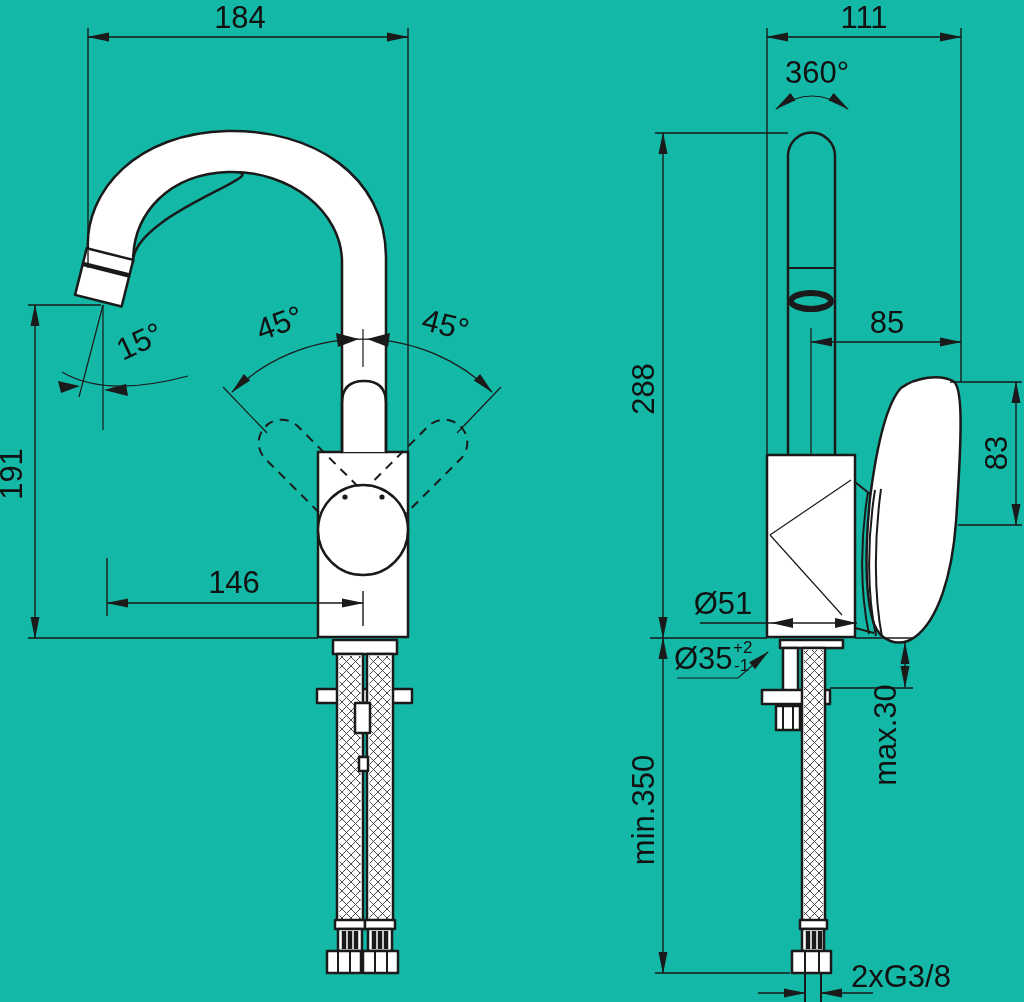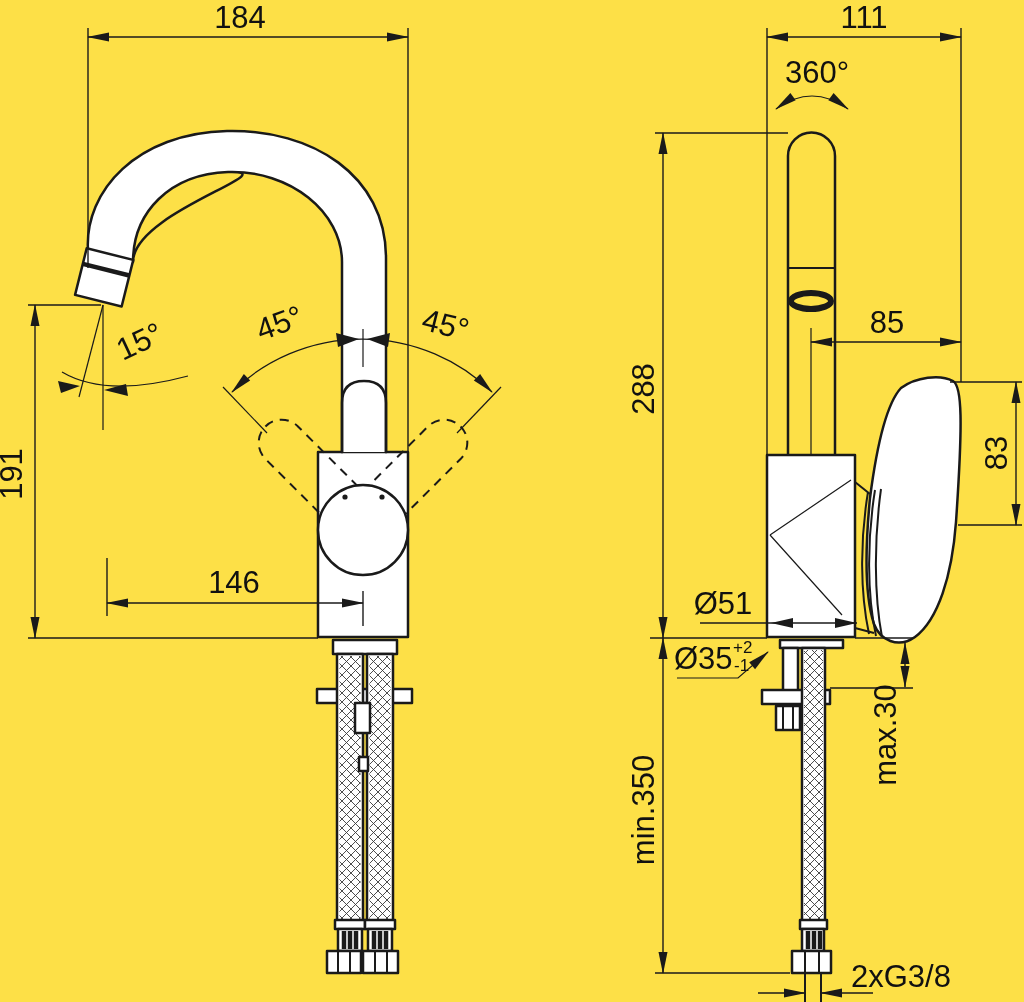--- a/index.html
+++ b/index.html
@@ -1,16 +1,16 @@
 <!DOCTYPE html>
 <html><head>
 <meta charset="utf-8">
 <style>
   html,body{margin:0;padding:0;background:#ffffff;}
-  .stage{width:1024px;height:1002px;background:#fde047;position:relative;font-family:"Liberation Sans",sans-serif;}
+  .stage{width:1024px;height:1002px;background:#14b8a6;position:relative;font-family:"Liberation Sans",sans-serif;}
   svg{display:block;}
   svg text{font-family:"Liberation Sans",sans-serif;fill:#111;}
   .dim{font-size:31px;}
   .tol{font-size:17px;}
   .outline{fill:#ffffff;stroke:#1a1a1a;stroke-width:2.5;stroke-linejoin:round;}
   .edge{fill:none;stroke:#1a1a1a;stroke-width:2.5;stroke-linejoin:round;stroke-linecap:round;}
   .edge2{fill:none;stroke:#1a1a1a;stroke-width:2;stroke-linejoin:round;}
   .thin{fill:none;stroke:#1a1a1a;stroke-width:1.4;}
   .hair{fill:none;stroke:#1a1a1a;stroke-width:1.2;}
   .thick{fill:none;stroke:#1a1a1a;stroke-width:4.5;}

